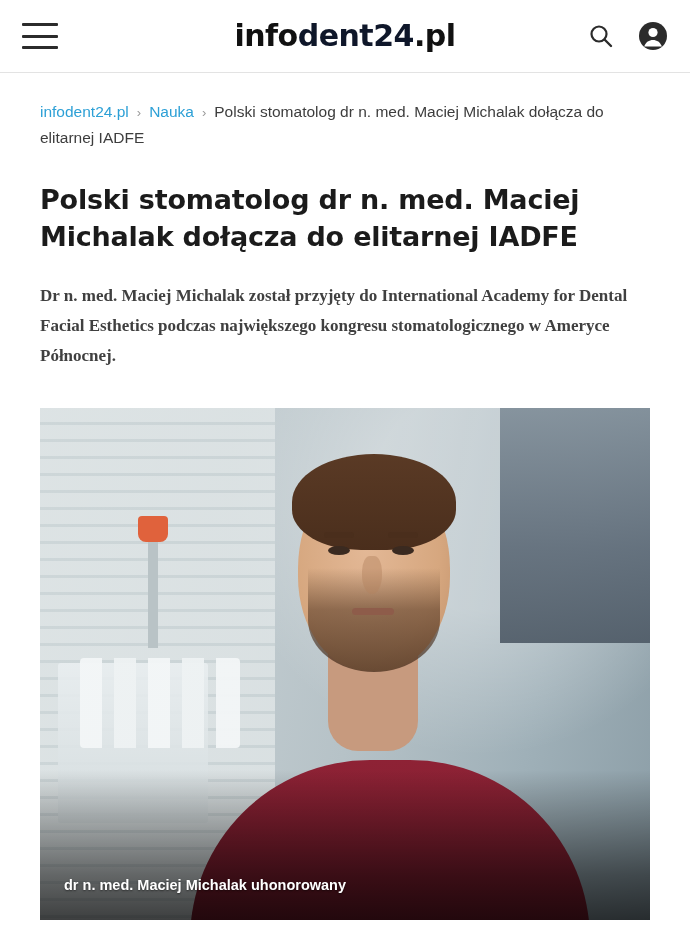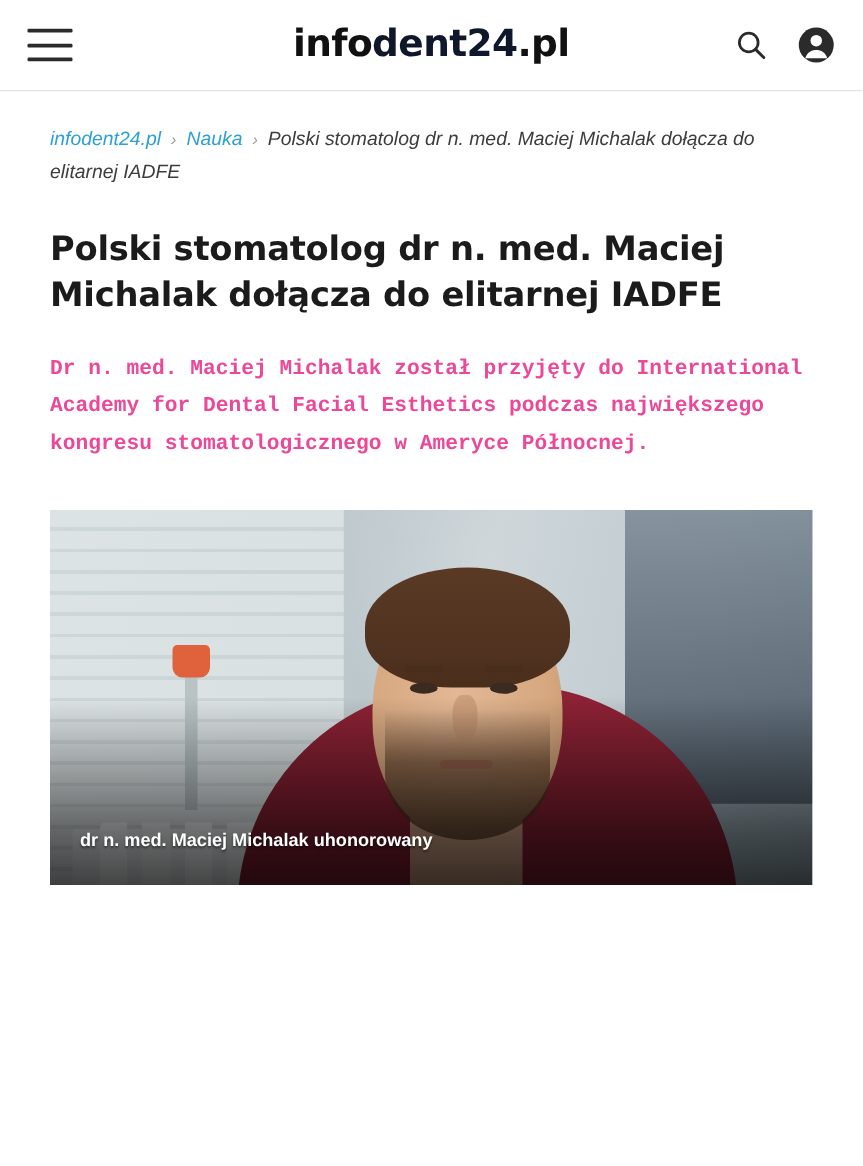--- a/index.html
+++ b/index.html
@@ -75,21 +75,20 @@
     cursor: pointer;
   }
   .icon-btn svg { display: block; }
 
   
   .breadcrumb {
     margin: 26px 40px 0 40px;
     font-size: 15.5px;
     line-height: 1.65;
     color: #444444;
-    font-style: italic;
   }
   .breadcrumb a {
     color: #2da0d6;
     text-decoration: none;
     cursor: pointer;
   }
   .breadcrumb .sep {
     color: #9a9a9a;
     margin: 0 8px;
     font-size: 13px;
@@ -105,34 +104,34 @@
   h1.title {
     font-family: "DejaVu Sans", sans-serif;
     font-size: 27px;
     line-height: 1.35;
     font-weight: bold;
     color: #1b1b1b;
     margin: 32px 0 0 0;
     letter-spacing: -0.2px;
   }
   .lead {
-    font-family: Liberation Mono, monospace;
+    font-family: Liberation Serif, serif;
     font-size: 17px;
     line-height: 1.75;
     font-weight: bold;
-    color: #ec4899;
+    color: #404040;
     margin: 26px 0 0 0;
   }
 
   
   .figure {
     position: relative;
     margin: 38px 0 0 0;
     width: 610px;
-    height: 300px;
+    height: 512px;
     overflow: hidden;
     background: #b8c4c9;
   }
   .photo {
     position: absolute;
     inset: 0;
     background:
       radial-gradient(circle at 72% 18%, rgba(255,255,255,0.35) 0 18%, rgba(255,255,255,0) 42%),
       linear-gradient(100deg, #cfd8da 0%, #c3cdd1 28%, #b6c2c7 52%, #9fb0b8 78%, #8c9ea7 100%);
     overflow: hidden;

